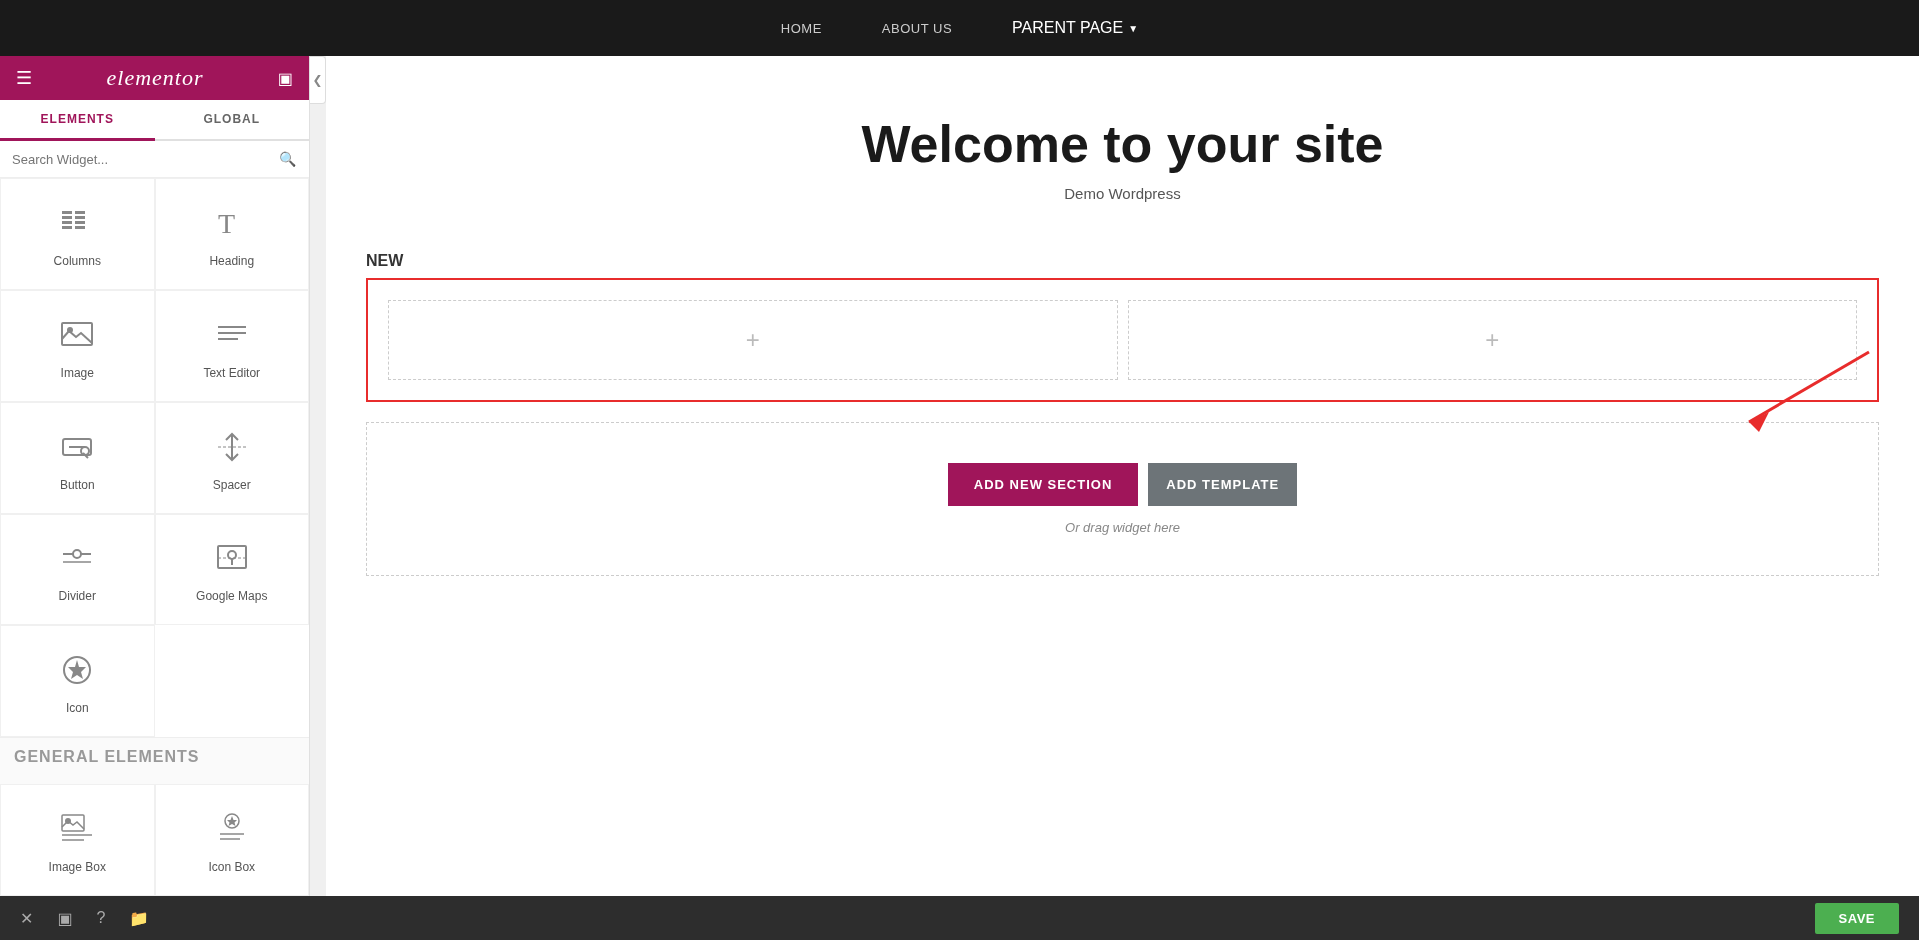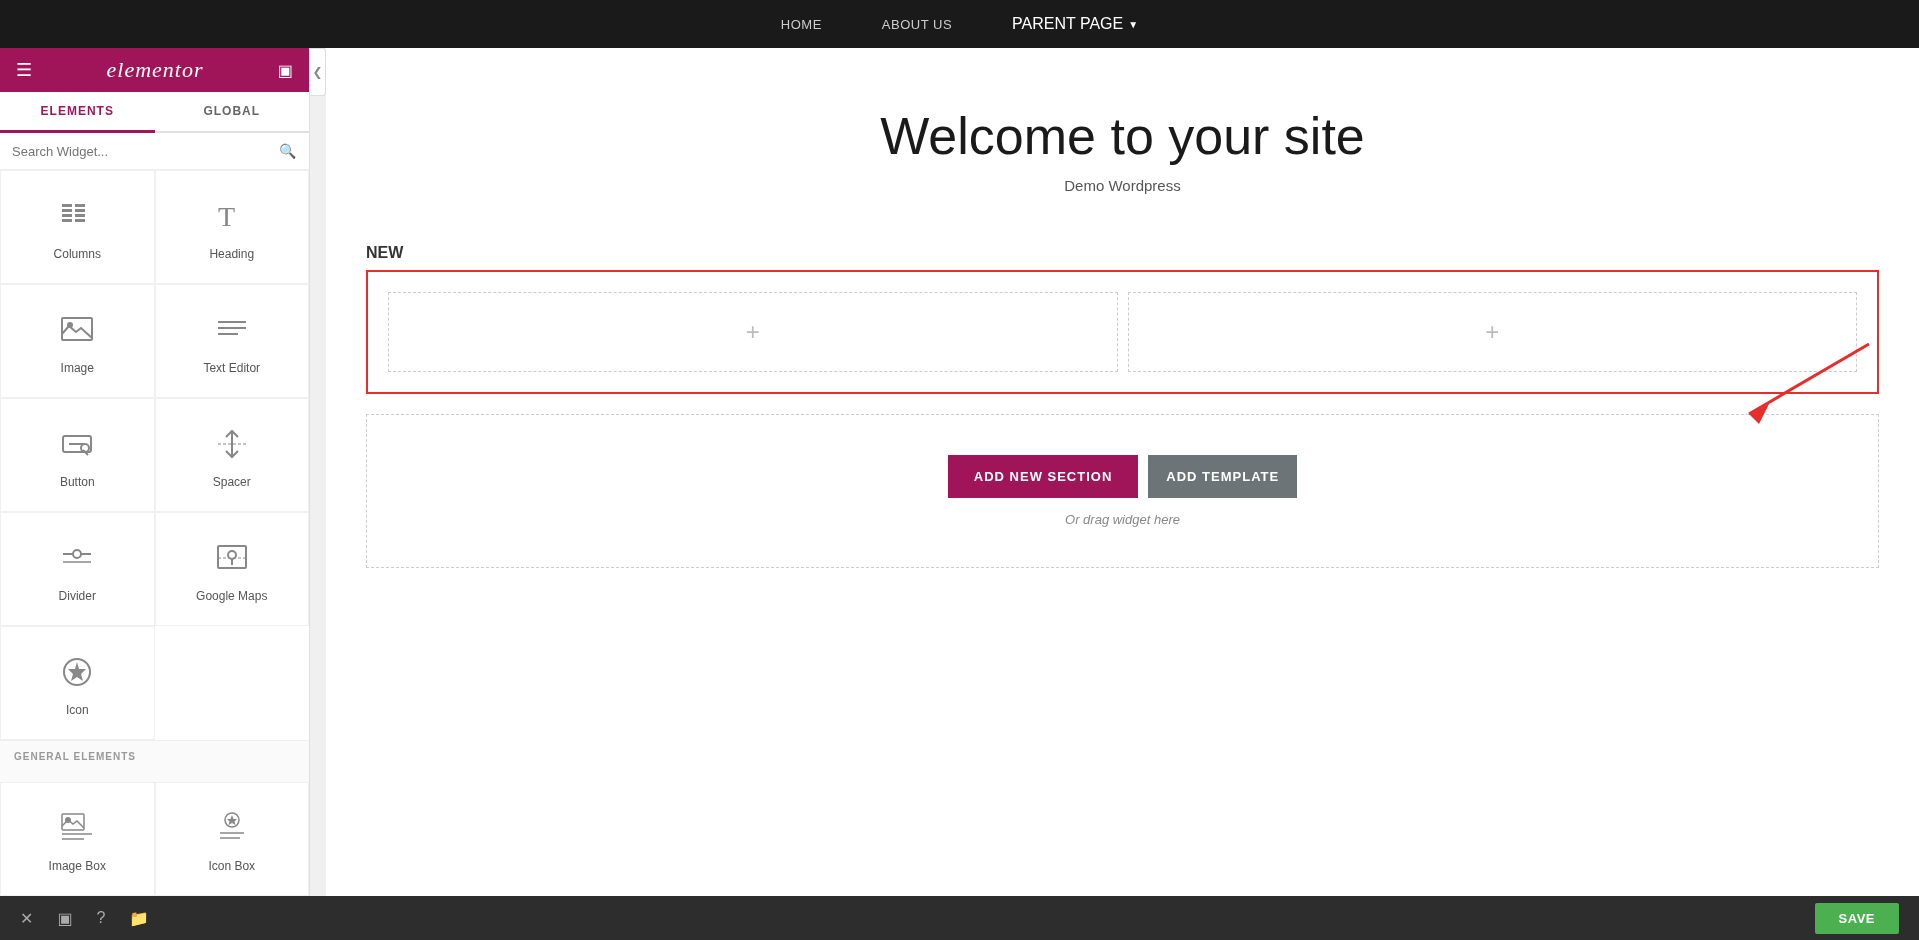--- a/index.html
+++ b/index.html
@@ -2,21 +2,21 @@
 <html><head>
   <meta charset="utf-8">
   <style>
     * { box-sizing: border-box; margin: 0; padding: 0; }
     body { font-family: Arial, sans-serif; background: #f0f0f0; display: flex; flex-direction: column; height: 100vh; overflow: hidden; }
 
     
     .top-nav {
       background: #1a1a1a;
       color: #fff;
-      height: 48px;
+      height: 56px;
       display: flex;
       align-items: center;
       justify-content: center;
       gap: 60px;
       flex-shrink: 0;
       z-index: 100;
     }
     .top-nav a {
       color: #ccc;
       text-decoration: none;
@@ -141,21 +141,21 @@
     }
     .widget-label {
       font-size: 12px;
       color: #555;
       text-align: center;
     }
 
     .section-label {
       grid-column: 1 / -1;
       padding: 10px 14px 6px;
-      font-size: 10px;
+      font-size: 16px;
       font-weight: bold;
       letter-spacing: 1px;
       color: #999;
       text-transform: uppercase;
       background: #fafafa;
       border-top: 1px solid #eee;
     }
 
     
     .collapse-handle {
@@ -191,21 +191,21 @@
       min-height: 100%;
     }
 
     
     .site-header-area {
       text-align: center;
       padding: 60px 20px 40px;
     }
     .site-title {
       font-size: 52px;
-      font-weight: 400;
+      font-weight: 700;
       color: #1a1a1a;
       line-height: 1.1;
       margin-bottom: 12px;
     }
     .site-subtitle {
       font-size: 15px;
       color: #555;
     }
 
     

